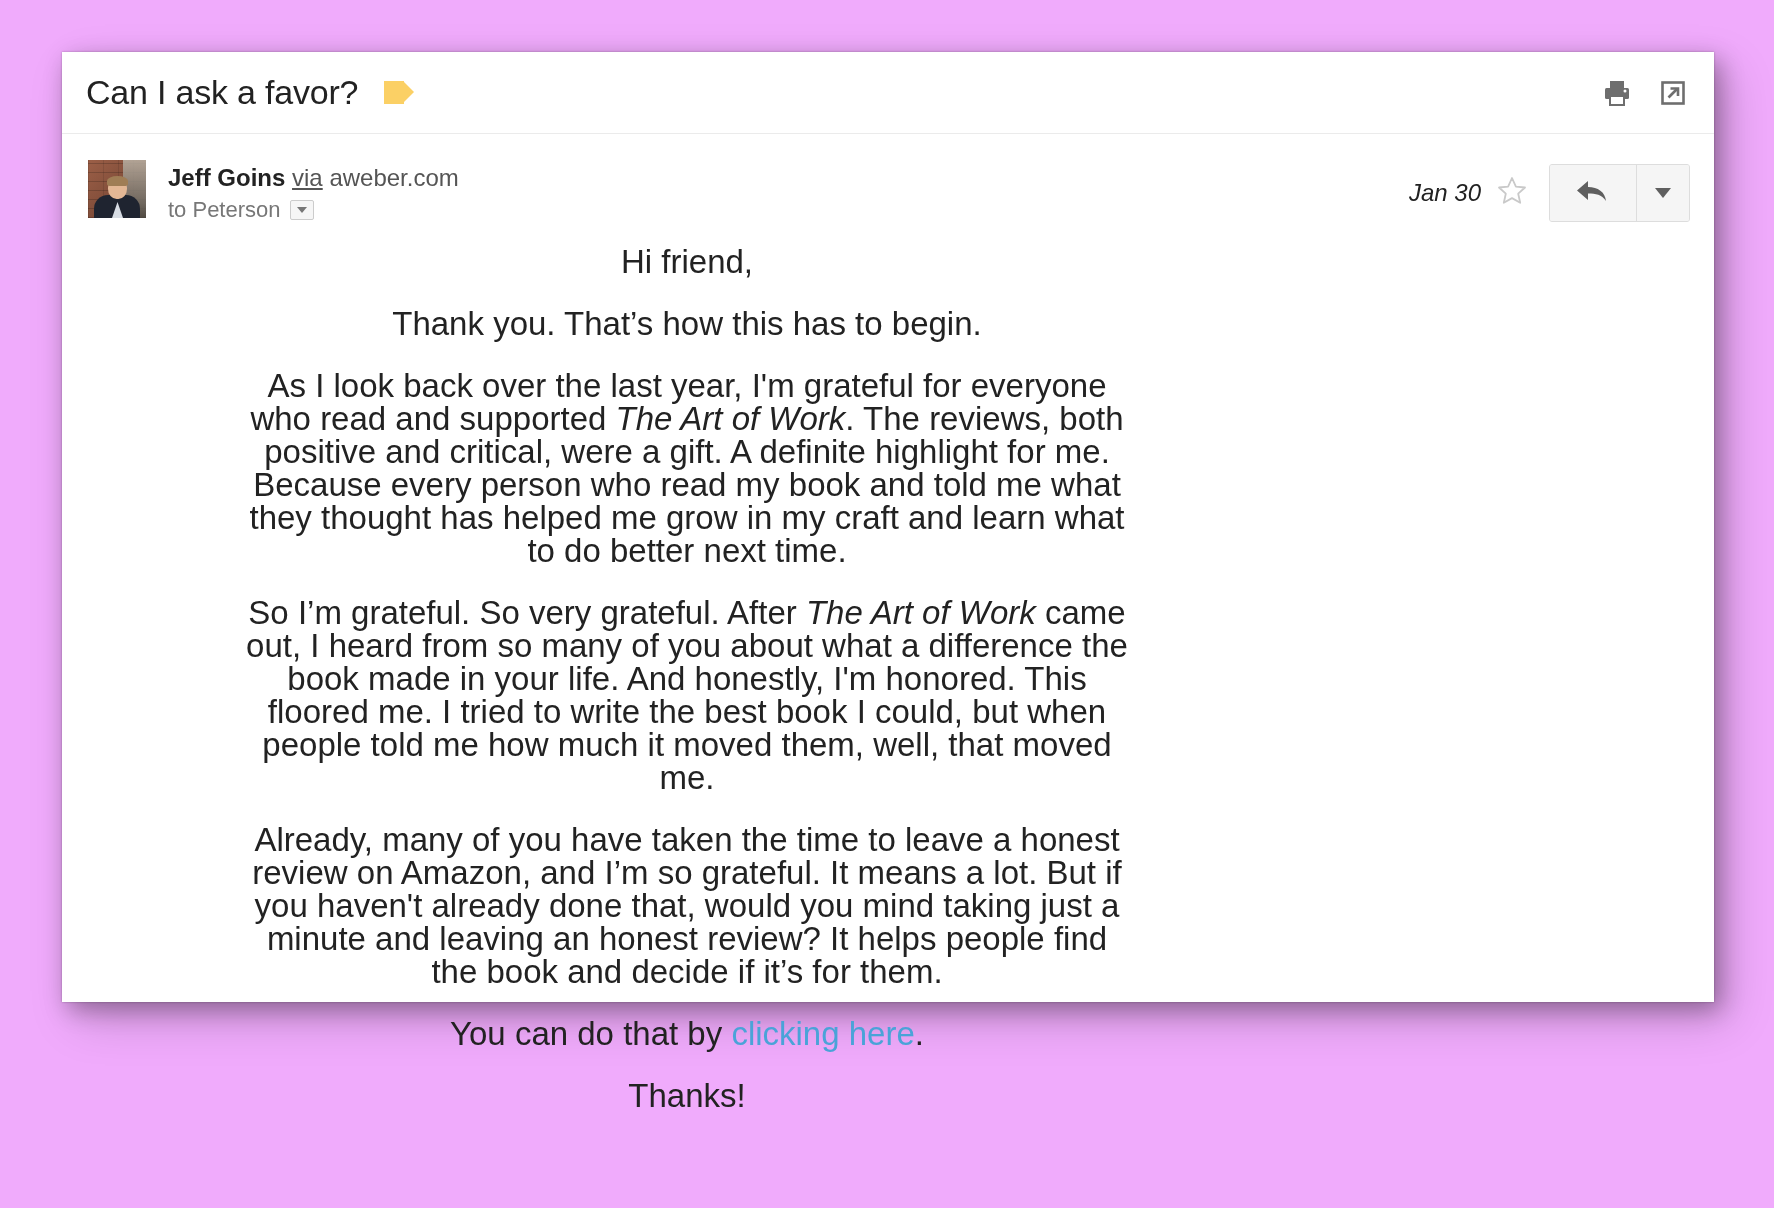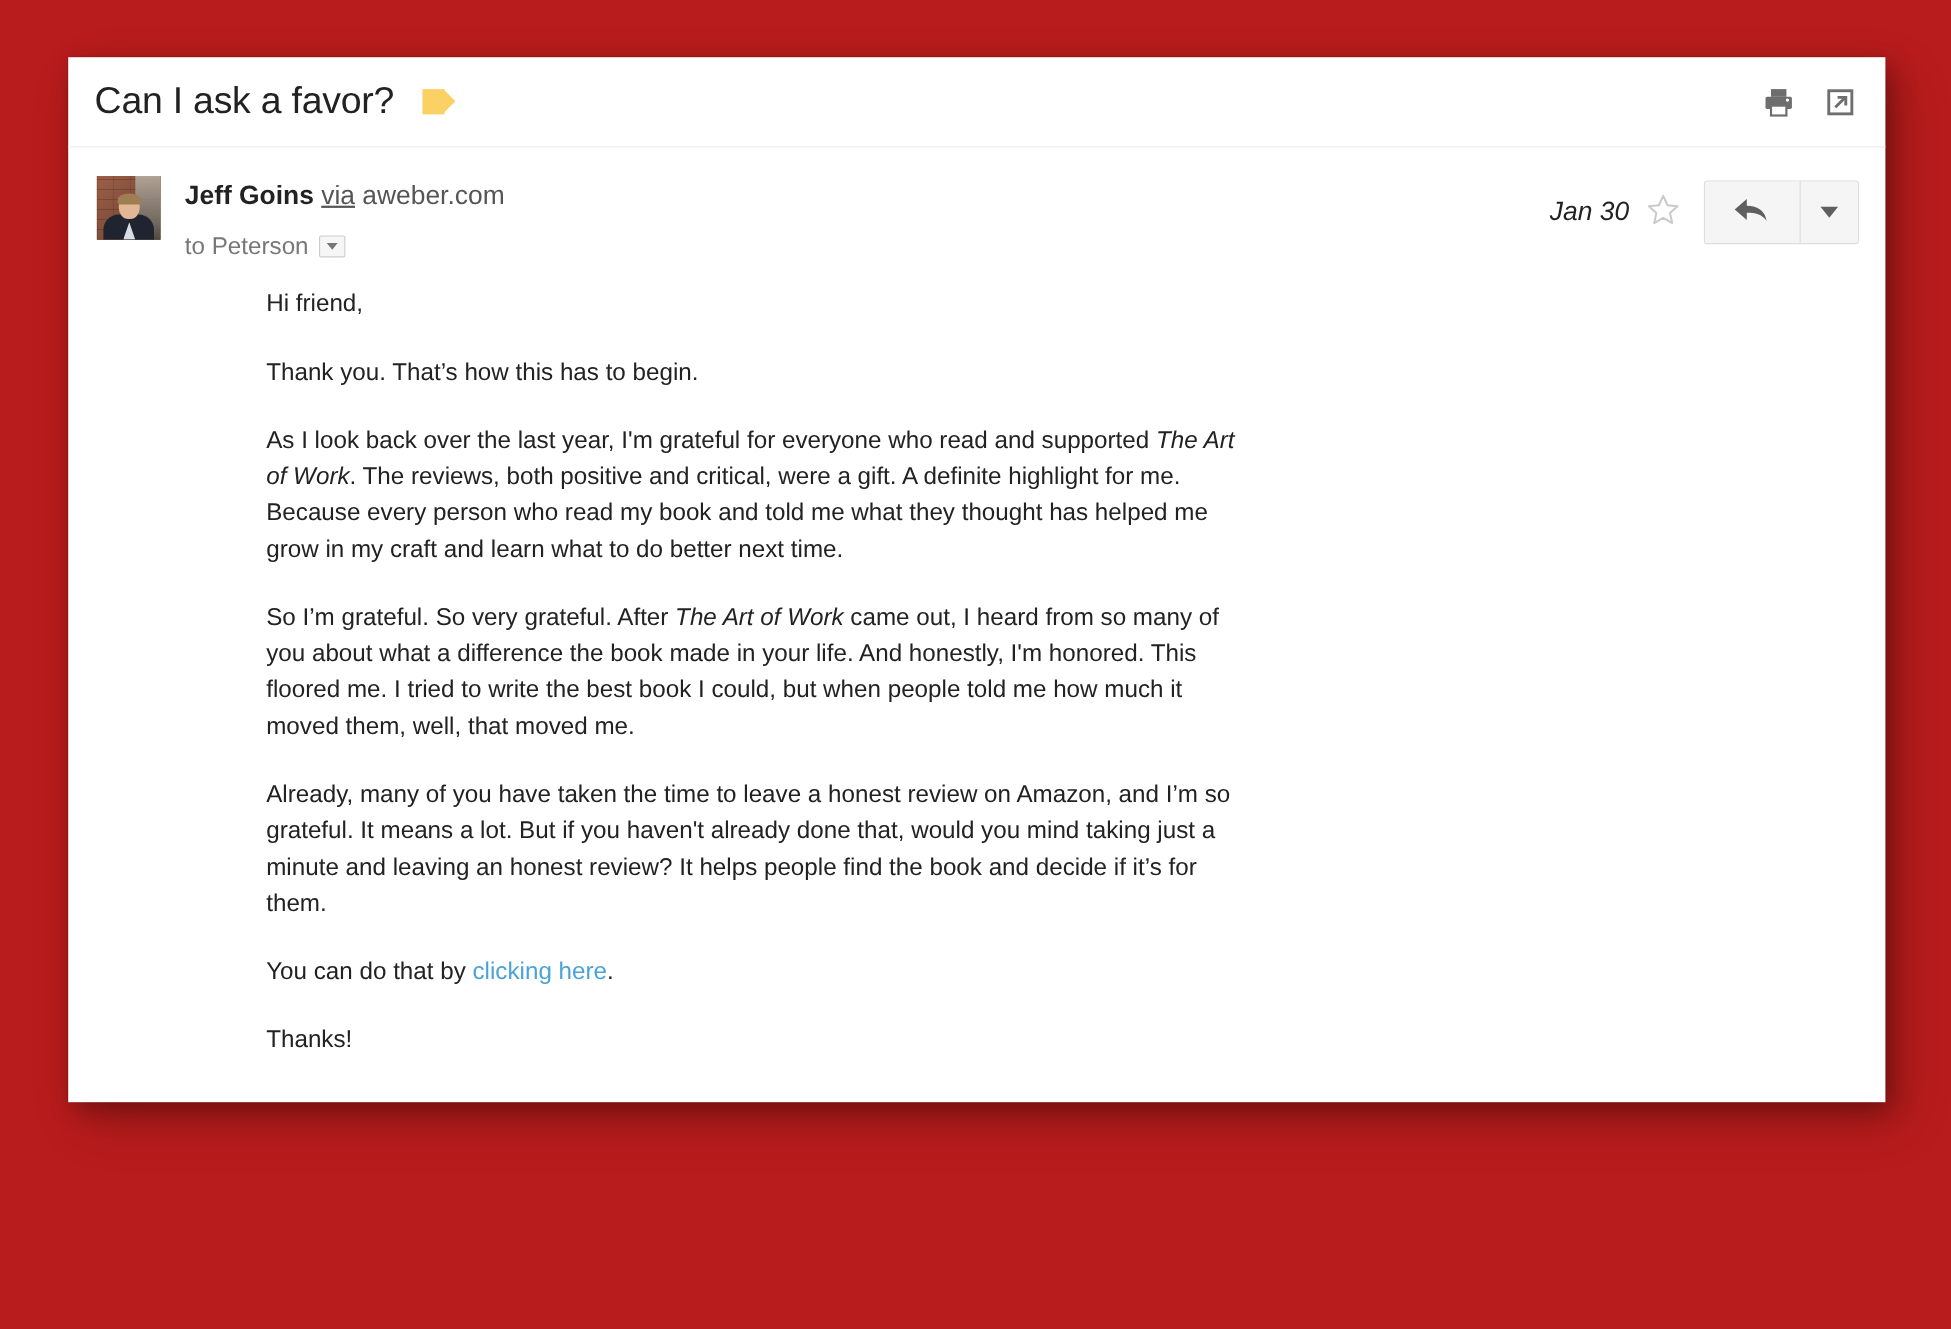--- a/index.html
+++ b/index.html
@@ -11,21 +11,21 @@
     height: 1208px;
     background: #ffffff;
     font-family: "Liberation Sans", sans-serif;
     overflow: hidden;
   }
 
   .screen {
     position: relative;
     width: 1774px;
     height: 1208px;
-    background: #b91c1c;
+    background: #f0abfc;
   }
 
   
   .card {
     position: absolute;
     left: 62px;
     top: 52px;
     width: 1652px;
     height: 950px;
     background: #ffffff;
@@ -176,21 +176,21 @@
   .sender-name {
     font-weight: bold;
     color: #222222;
   }
   .sender-via {
     color: #555555;
     text-decoration: underline;
   }
   .sender-domain { color: #555555; }
   .sender-line2 {
-    margin-top: 17px;
+    margin-top: 3px;
     font-size: 22px;
     color: #777777;
     display: flex;
     align-items: center;
     white-space: nowrap;
   }
   .recipient-caret {
     margin-left: 9px;
     width: 22px;
     height: 18px;
@@ -262,25 +262,26 @@
     width: 0; height: 0;
     border-left: 8px solid transparent;
     border-right: 8px solid transparent;
     border-top: 10px solid #5f5f5f;
     display: block;
   }
 
   
   .mail-body {
     padding: 16px 24px 0 180px;
-    font-size: 22px;
+    font-size: 33px;
     line-height: 33px;
     color: #222222;
     max-width: 1060px;
     box-sizing: content-box;
+    text-align: center;
   }
   .mail-body p {
     margin: 0 0 29px 0;
     max-width: 890px;
   }
   .mail-body p:first-child { margin-top: 6px; }
   .mail-body i { font-style: italic; }
   .mail-link {
     color: #4aa3d8;
     cursor: pointer;

